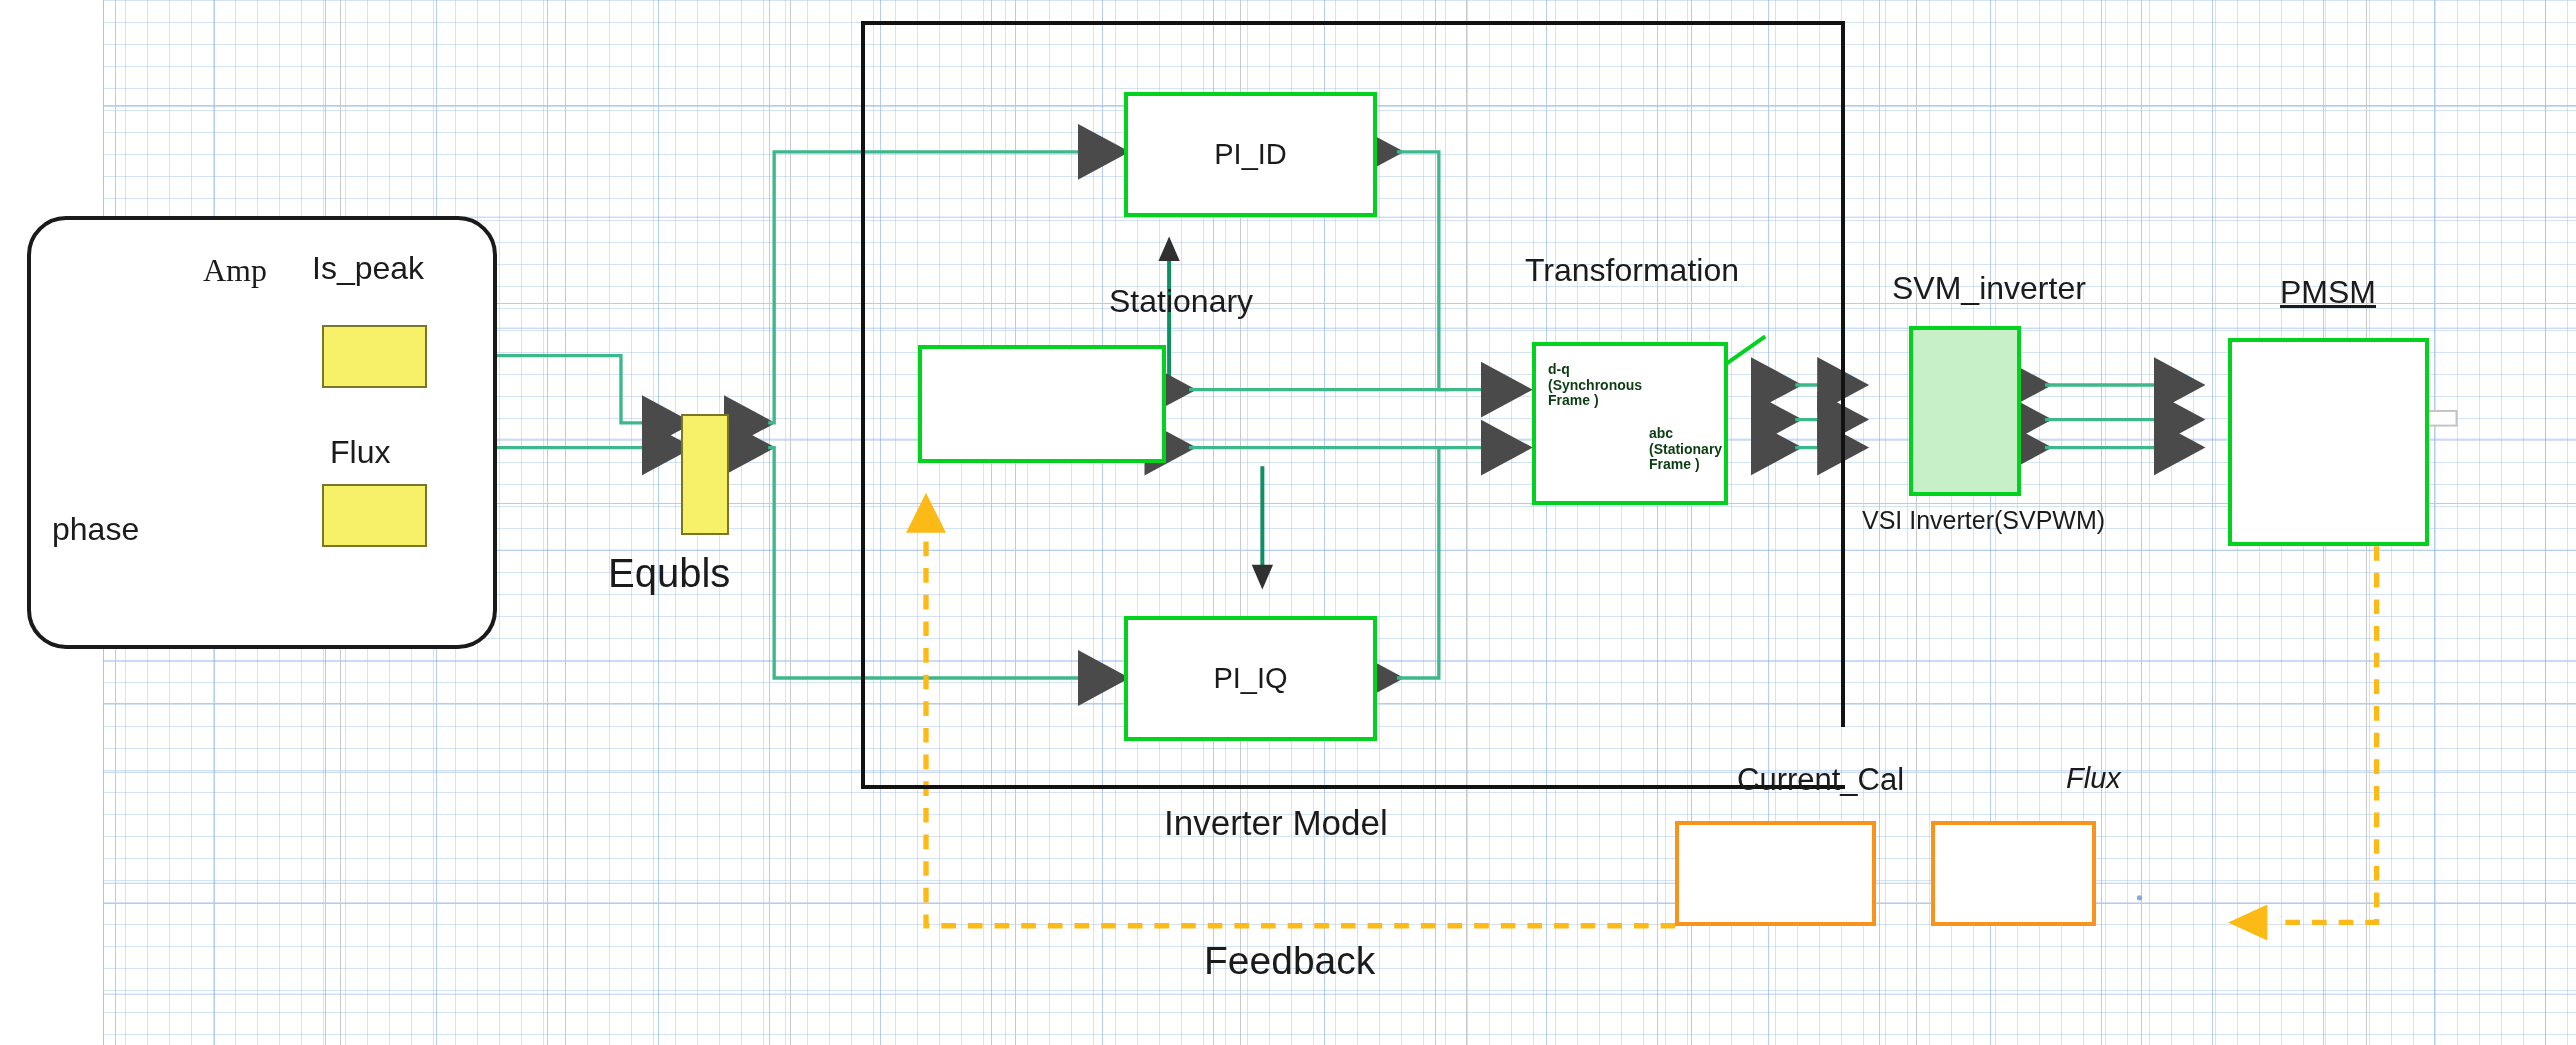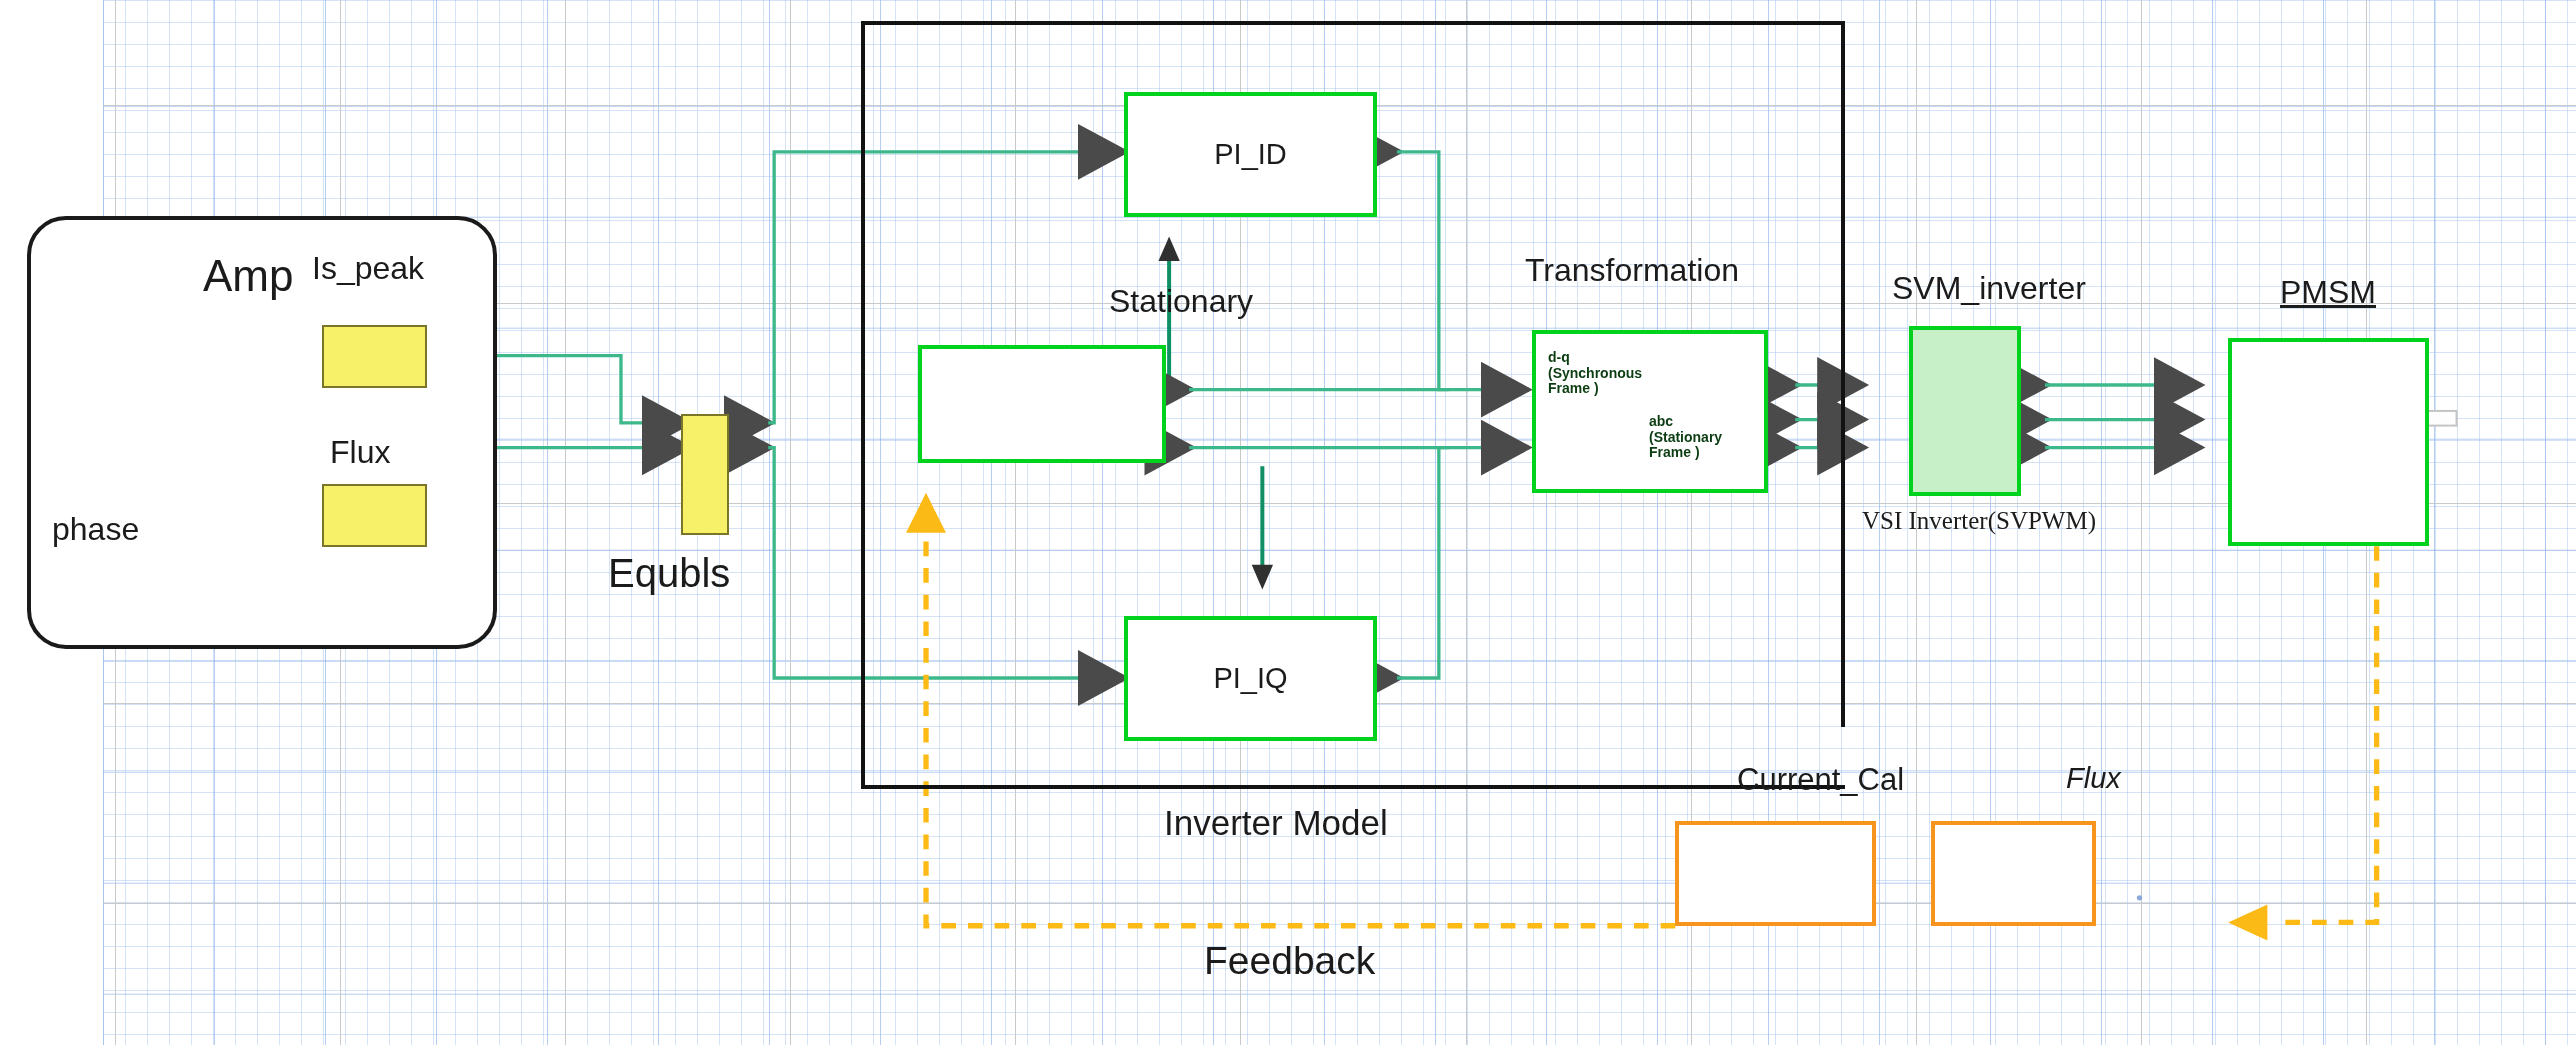--- a/index.html
+++ b/index.html
@@ -290,45 +290,45 @@
   <div class="blk green-blk" style="left:1124px;top:616px;width:253px;height:125px;">
     <span class="blk-text">PI_IQ</span>
   </div>
 
   <div class="blk green-blk" style="left:1124px;top:92px;width:253px;height:125px;">
     <span class="blk-text">PI_ID</span>
   </div>
 
   <div class="blk green-blk" style="left:918px;top:345px;width:248px;height:118px;"></div>
 
-  <div class="blk green-blk" style="left:1532px;top:330px;width:236px;height:163px;">
+  <div class="blk green-blk" style="left:1532px;top:342px;width:196px;height:163px;">
     <span class="xfrm-text" style="left:12px;top:16px;">d-q
 (Synchronous
  Frame )</span>
     <span class="xfrm-text" style="left:113px;top:80px;">abc
 (Stationary
 Frame )</span>
   </div>
 
   <div class="blk svm-blk" style="left:1909px;top:326px;width:112px;height:170px;"></div>
 
   <div class="blk pmsm-blk" style="left:2228px;top:338px;width:201px;height:208px;"></div>
 
   <div class="blk orange-blk" style="left:1675px;top:821px;width:201px;height:105px;"></div>
   <div class="blk orange-blk" style="left:1931px;top:821px;width:165px;height:105px;"></div>
 
-  <span class="lbl" style="left:203px;top:254px;font-size:44px;">Amp</span>
+  <span class="lbl" style="left:203px;top:254px;font-size:32px;font-family:Liberation Serif, serif;">Amp</span>
   <span class="lbl" style="left:52px;top:513px;font-size:32px;">phase</span>
   <span class="lbl" style="left:312px;top:252px;font-size:32px;">Is_peak</span>
   <span class="lbl" style="left:330px;top:436px;font-size:32px;">Flux</span>
   <span class="lbl" style="left:608px;top:553px;font-size:40px;">Equbls</span>
   <span class="lbl" style="left:1109px;top:285px;font-size:32px;">Stationary</span>
   <span class="lbl" style="left:1525px;top:254px;font-size:32px;">Transformation</span>
   <span class="lbl" style="left:1892px;top:272px;font-size:32px;">SVM_inverter</span>
-  <span class="lbl" style="left:1862px;top:508px;font-size:25px;font-family:Liberation Serif, serif;">VSI Inverter(SVPWM)</span>
+  <span class="lbl" style="left:1862px;top:508px;font-size:25px;">VSI Inverter(SVPWM)</span>
   <span class="lbl" style="left:2280px;top:276px;font-size:32px;text-decoration:underline;">PMSM</span>
   <span class="lbl" style="left:1164px;top:805px;font-size:35px;">Inverter Model</span>
   <span class="lbl" style="left:1737px;top:764px;font-size:31px;">Current_Cal</span>
   <span class="lbl" style="left:2066px;top:764px;font-size:29px;font-style:italic;">Flux</span>
   <span class="lbl" style="left:1204px;top:941px;font-size:39px;">Feedback</span>
 
 </div>
 
 
 </body></html>

